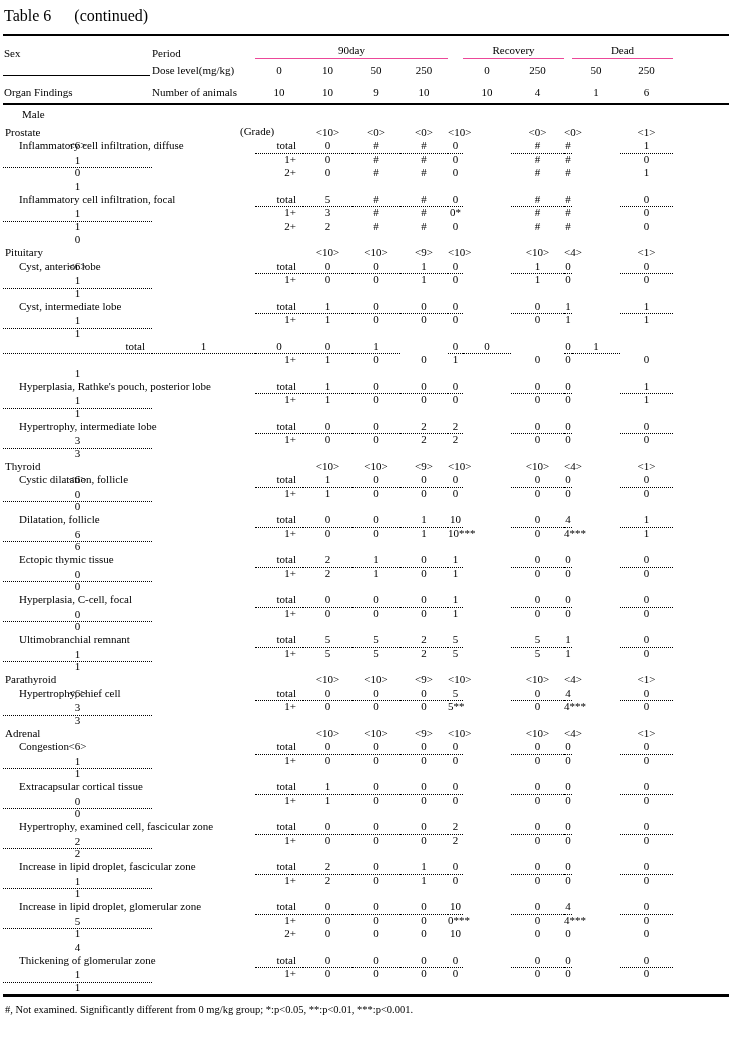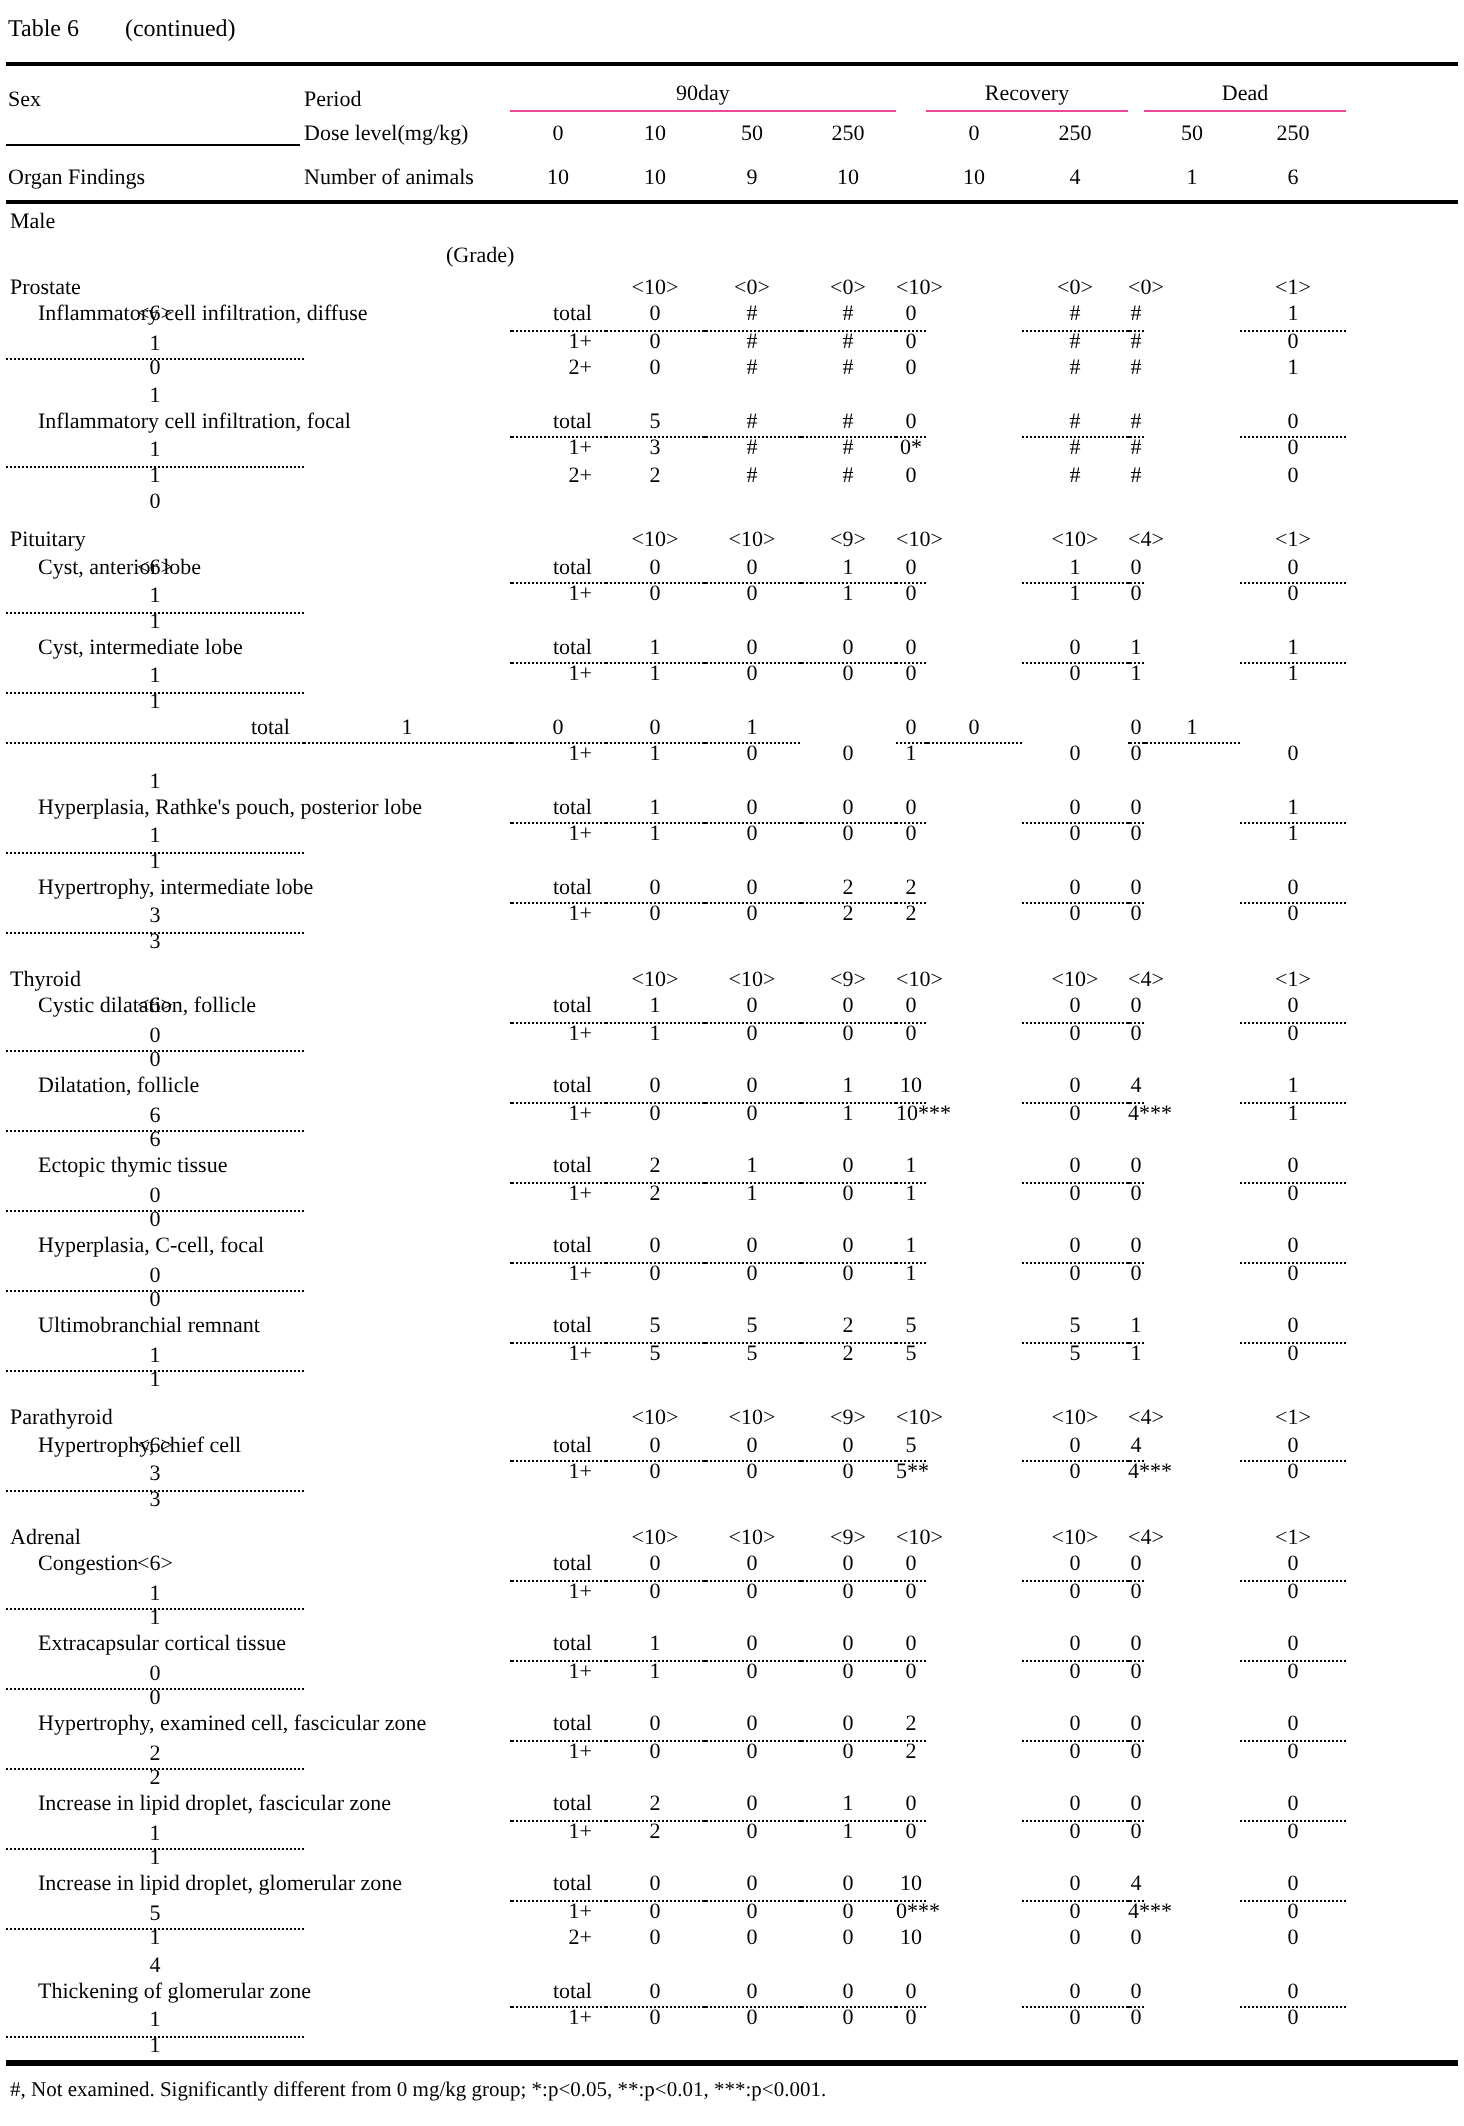--- a/index.html
+++ b/index.html
@@ -6,21 +6,21 @@
   body { background:#fff; }
   .page {
     position:relative;
     width:732px; height:1063px;
     background:#fff; color:#000;
     font-family:"Liberation Serif", serif;
     font-size:11px;
     padding:0 3px;
     overflow:hidden;
   }
-  .title { padding:7px 0 9px 1px; font-size:12px; }
+  .title { padding:7px 0 9px 1px; font-size:16px; }
   .title .cont { margin-left:23px; }
   .rule-thick { border-top:2px solid #000; }
   .rule-bottom { border-top:3px solid #000; }
 
   .grid { display:grid; grid-template-columns:149px 103px 48px 49px 48px 48px 15px 48px 53px 8px 48px 53px; }
   .cell { overflow:visible; white-space:nowrap; }
   .val, .gcell { text-align:center; }
   .gap { }
 
   
@@ -35,22 +35,22 @@
   .hlabel { padding-left:1px; }
 
   
   .tbody { padding-top:3px; }
   .row { height:13.5px; line-height:13.5px; }
   .row .label { grid-column:1 / 3; padding-left:2px; }
   .row .label.indent { padding-left:16px; }
   .rowlabel { text-align:right; padding-right:7px; }
   .sep { border-bottom:1px dotted #000; }
   .block { margin-bottom:13px; }
-  .organ { margin-top:19px; }
-  .male-row .label { position:relative; }
+  .organ { margin-top:4px; }
+  .male-row .label { position:relative;margin-left:17px; }
   .grade-pos { position:absolute; left:220px; top:17px; }
 
   
   .footnotes { padding:6px 0 0 2px; font-size:10.5px; line-height:13.5px; }
 </style>
 </head>
 <body>
 
 <div class="page">
 

